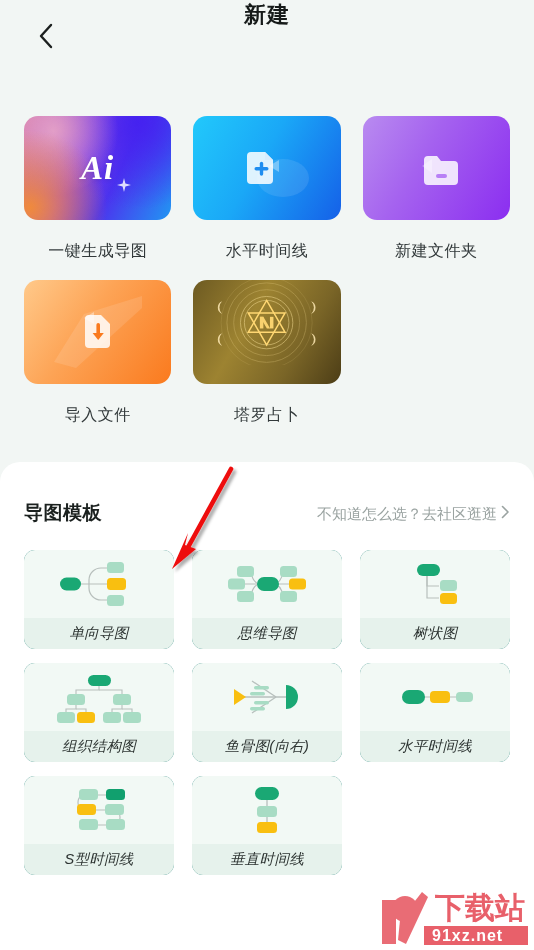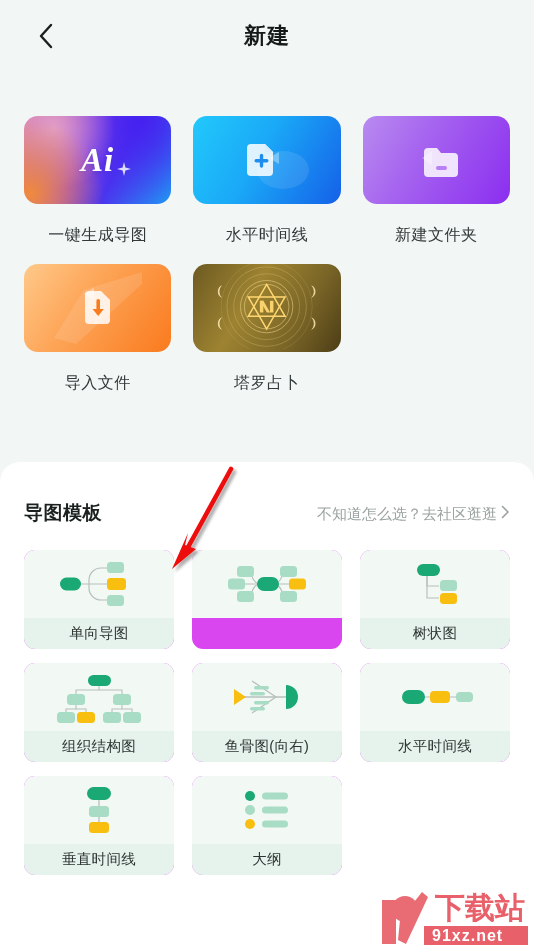--- a/index.html
+++ b/index.html
@@ -14,21 +14,20 @@
     width: 534px; height: 950px;
     background: #f2f6f4;
     overflow: hidden;
   }
 
   
   .header {
     position: relative;
     height: 72px;
     display: flex;
-    align-items: center;
     justify-content: center;
   }
   .back-btn {
     position: absolute;
     left: 26px; top: 50%;
     transform: translateY(-50%);
     width: 40px; height: 40px;
     display: flex; align-items: center; justify-content: center;
     cursor: pointer;
   }
@@ -49,21 +48,21 @@
     row-gap: 18px;
   }
   .entry {
     display: flex;
     flex-direction: column;
     align-items: center;
     cursor: pointer;
   }
   .entry-card {
     width: 100%;
-    height: 88px;
+    height: 104px;
     border-radius: 14px;
     position: relative;
     overflow: hidden;
     display: flex;
     align-items: center;
     justify-content: center;
   }
   .entry-label {
     margin-top: 21px;
     font-size: 16px;
@@ -147,22 +146,23 @@
 
   .tpl-grid {
     display: grid;
     grid-template-columns: repeat(3, 1fr);
     column-gap: 18px;
     row-gap: 14px;
   }
   .tpl-card {
     border-radius: 11px;
     overflow: hidden;
-    background: #d946ef;
+    background: #0f766e;
     cursor: pointer;
+    font-style: italic;
   }
   .tpl-thumb {
     height: 68px;
     background: #f2f9f5;
     display: flex;
     align-items: center;
     justify-content: center;
   }
   .tpl-name {
     height: 31px;
@@ -341,20 +341,21 @@
             </g>
             <rect x="17" y="22.5" width="17" height="11" rx="3.5" fill="#a8dcc4"></rect>
             <rect x="26" y="10" width="17" height="11" rx="3.5" fill="#a8dcc4"></rect>
             <rect x="26" y="35" width="17" height="11" rx="3.5" fill="#a8dcc4"></rect>
             <rect x="69" y="10" width="17" height="11" rx="3.5" fill="#a8dcc4"></rect>
             <rect x="69" y="35" width="17" height="11" rx="3.5" fill="#a8dcc4"></rect>
             <rect x="78" y="22.5" width="17" height="11" rx="3.5" fill="#f9bf10"></rect>
             <rect x="46" y="21" width="22" height="14" rx="7" fill="#1aa874"></rect>
           </svg>
         </div>
+        <div class="tpl-name">思维导图</div>
       </div>
 
       <div class="tpl-card">
         <div class="tpl-thumb">
           <svg width="96" height="56" viewBox="0 0 96 56">
             <path d="M40 18 V30 H52" stroke="#b7bfbc" stroke-width="1.2" fill="none"></path>
             <path d="M40 18 V42 H52" stroke="#b7bfbc" stroke-width="1.2" fill="none"></path>
             <rect x="30" y="8" width="23" height="12" rx="6" fill="#1aa874"></rect>
             <rect x="53" y="24" width="17" height="11" rx="3.5" fill="#a8dcc4"></rect>
             <rect x="53" y="37" width="17" height="11" rx="3.5" fill="#f9bf10"></rect>
@@ -415,49 +416,56 @@
               <path d="M70 28 H76"></path>
             </g>
             <rect x="22" y="21" width="23" height="14" rx="7" fill="#1aa874"></rect>
             <rect x="50" y="22" width="20" height="12" rx="4" fill="#f9bf10"></rect>
             <rect x="76" y="23" width="17" height="10" rx="4" fill="#a8dcc4"></rect>
           </svg>
         </div>
         <div class="tpl-name">水平时间线</div>
       </div>
 
+      <div class="tpl-card">
+        <div class="tpl-thumb">
+          <svg width="110" height="56" viewBox="0 0 110 56">
+            <g stroke="#b7bfbc" stroke-width="1.2" fill="none">
+              <path d="M48 13 H62"></path>
+              <path d="M48 28 H62"></path>
+              <path d="M48 43 H62"></path>
+              <path d="M38 13 a9 9 0 0 0 0 15 H44"></path>
+              <path d="M72 28 a9 9 0 0 1 0 15 H66"></path>
+            </g>
+            <rect x="35" y="7" width="19" height="11" rx="3.5" fill="#a8dcc4"></rect>
+            <rect x="62" y="7" width="19" height="11" rx="3.5" fill="#11a06e"></rect>
+            <rect x="33" y="22" width="19" height="11" rx="3.5" fill="#f9bf10"></rect>
+            <rect x="61" y="22" width="19" height="11" rx="3.5" fill="#a8dcc4"></rect>
+            <rect x="35" y="37" width="19" height="11" rx="3.5" fill="#a8dcc4"></rect>
+            <rect x="62" y="37" width="19" height="11" rx="3.5" fill="#a8dcc4"></rect>
+          </svg>
+        </div>
+        <div class="tpl-name">S型时间线</div>
+      </div>
 
       <div class="tpl-card">
         <div class="tpl-thumb">
           <svg width="96" height="56" viewBox="0 0 96 56">
             <g stroke="#b7bfbc" stroke-width="1.3">
               <path d="M48 17 V24"></path>
               <path d="M48 35 V41"></path>
             </g>
             <rect x="36" y="5" width="24" height="13" rx="6.5" fill="#1aa874"></rect>
             <rect x="38" y="24" width="20" height="11" rx="3.5" fill="#a8dcc4"></rect>
             <rect x="38" y="40" width="20" height="11" rx="3.5" fill="#f9bf10"></rect>
           </svg>
         </div>
         <div class="tpl-name">垂直时间线</div>
       </div>
 
-      <div class="tpl-card">
-        <div class="tpl-thumb">
-          <svg width="104" height="56" viewBox="0 0 104 56">
-            <circle cx="35" cy="14" r="5" fill="#1aa874"></circle>
-            <circle cx="35" cy="28" r="5" fill="#a8dcc4"></circle>
-            <circle cx="35" cy="42" r="5" fill="#f9bf10"></circle>
-            <rect x="47" y="10.5" width="26" height="7" rx="3.5" fill="#a8dcc4"></rect>
-            <rect x="47" y="24.5" width="26" height="7" rx="3.5" fill="#a8dcc4"></rect>
-            <rect x="47" y="38.5" width="26" height="7" rx="3.5" fill="#a8dcc4"></rect>
-          </svg>
-        </div>
-        <div class="tpl-name">大纲</div>
-      </div>
 
     </div>
   </div>
 
   <svg class="annot-arrow" viewBox="0 0 534 950">
     <defs>
       <filter id="arrowShadow" x="-40%" y="-40%" width="200%" height="200%">
         <feDropShadow dx="3" dy="3" stdDeviation="1.6" flood-color="#000000" flood-opacity=".32"></feDropShadow>
       </filter>
     </defs>

